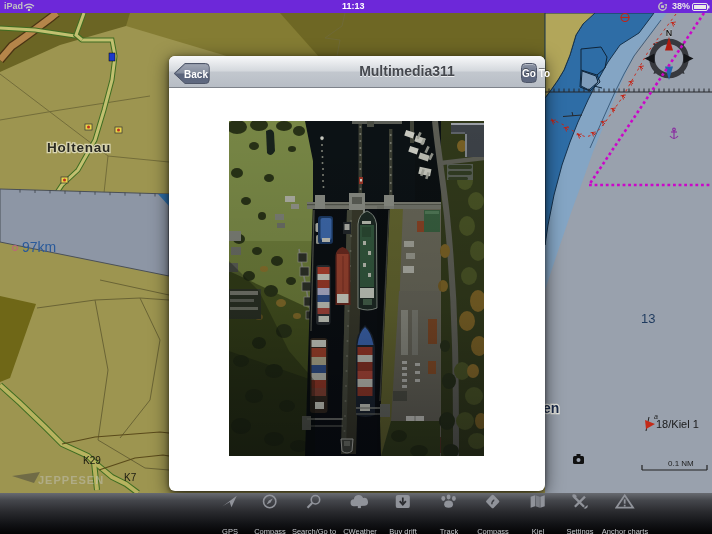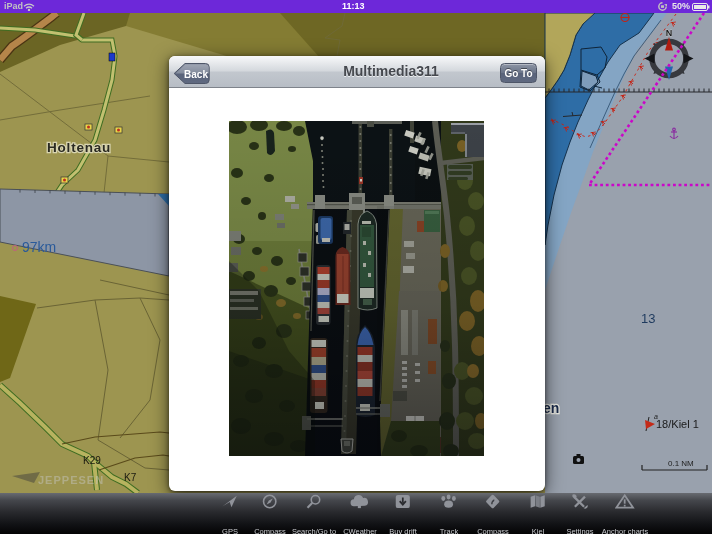--- a/index.html
+++ b/index.html
@@ -1,23 +1,23 @@
 <!DOCTYPE html>
 <html><head>
 <meta charset="utf-8">
 <style>
   html,body{margin:0;padding:0;}
   #stage{position:relative;width:712px;height:534px;overflow:hidden;background:#9d9550;font-family:"Liberation Sans",sans-serif;}
   #mapsvg{position:absolute;left:0;top:0;}
   #statusbar{position:absolute;left:0;top:0;width:712px;height:13px;background:#6d28d9;z-index:30;color:#c2c2c2;font-size:9px;font-weight:bold;padding-left:16px;}
   #modal{position:absolute;left:169px;top:56px;width:376px;height:435px;background:#fff;border-radius:6px;box-shadow:0 4px 18px rgba(0,0,0,0.62),0 1px 4px rgba(0,0,0,0.5);z-index:20;}
   #mhead{position:absolute;left:0;top:0;width:376px;height:31px;border-radius:6px 6px 0 0;background:linear-gradient(#f8f9fa,#d4d8dd 48%,#c2c7ce 52%,#b7bdc5);border-bottom:1px solid #7e838b;}
-  #mtitle{position:absolute;left:0;top:0;width:444px;text-align:center;line-height:30px;font-size:14px;font-weight:bold;color:#45484e;text-shadow:0 1px 0 rgba(255,255,255,0.7);}
+  #mtitle{position:absolute;left:16px;top:0;width:444px;text-align:center;line-height:30px;font-size:14px;font-weight:bold;color:#45484e;text-shadow:0 1px 0 rgba(255,255,255,0.7);}
   .ibtn{position:absolute;top:7px;height:20px;white-space:nowrap;box-sizing:border-box;color:#fff;font-size:10px;font-weight:bold;text-shadow:0 -1px 0 rgba(0,0,0,0.45);text-align:center;line-height:19px;background:linear-gradient(#8d95a5,#6a7488 48%,#59637a 52%,#5f6980);border:1px solid #4e5668;box-shadow:inset 0 1px 0 rgba(255,255,255,0.35);}
-  #gotobtn{right:8px;width:37px;border-radius:4.5px;}
+  #gotobtn{right:8px;width:16px;border-radius:4.5px;}
   #backbtn{left:4px;top:7px;position:absolute;}
   #photo{position:absolute;left:60px;top:65px;width:255px;height:335px;}
   #toolbar{position:absolute;left:0;top:493px;width:712px;height:41px;z-index:25;background:linear-gradient(#686b71,#45474c 18%,#2a2b2f 45%,#121316 75%,#030304);}
   .tbi{position:absolute;top:494px;width:60px;margin-left:-30px;text-align:center;z-index:26;}
   .tbi svg{display:block;margin:0 auto;}
   .tbi .lbl{display:block;margin-top:18px;font-size:7.5px;color:#c7c9cd;font-family:"Liberation Sans",sans-serif;white-space:nowrap;}
 </style>
 </head>
 <body>
 <div id="stage">
@@ -265,21 +265,21 @@
       <path d="M1,3.2 Q6,-0.8 11,3.2" stroke="#c8c8c8" stroke-width="1.3" fill="none"></path>
       <path d="M3,5.2 Q6,2.8 9,5.2" stroke="#c8c8c8" stroke-width="1.3" fill="none"></path>
       <circle cx="6" cy="7" r="1.2" fill="#c8c8c8"></circle>
     </svg>
     <span style="position:absolute;left:342px;top:1px;color:#fff;">11:13</span>
     <svg style="position:absolute;left:658px;top:2px;" width="9" height="9" viewBox="0 0 11 11">
       <path d="M5.5,1 A4.5,4.5 0 1 0 10,5.5" stroke="#c0c0c0" stroke-width="1.8" fill="none"></path>
       <polygon points="10.5,5.5 7.5,2.8 12,2.2" fill="#c0c0c0"></polygon>
       <rect x="3.6" y="4" width="3.8" height="3.2" fill="#c0c0c0"></rect>
     </svg>
-    <span style="position:absolute;left:672px;top:1px;color:#e8e8e8;">50%</span>
+    <span style="position:absolute;left:672px;top:1px;color:#e8e8e8;">38%</span>
     <svg style="position:absolute;left:692px;top:2.5px;" width="18" height="8" viewBox="0 0 18 8">
       <rect x="0.5" y="0.5" width="15" height="7" rx="1.5" fill="none" stroke="#e8e8e8" stroke-width="1"></rect>
       <rect x="2" y="2" width="12" height="4" fill="#e8e8e8"></rect>
       <rect x="16" y="2.5" width="1.5" height="3" fill="#e8e8e8"></rect>
     </svg>
   </div>
 
   <div id="modal">
     <div id="mhead">
       <div id="mtitle">Multimedia311</div>

